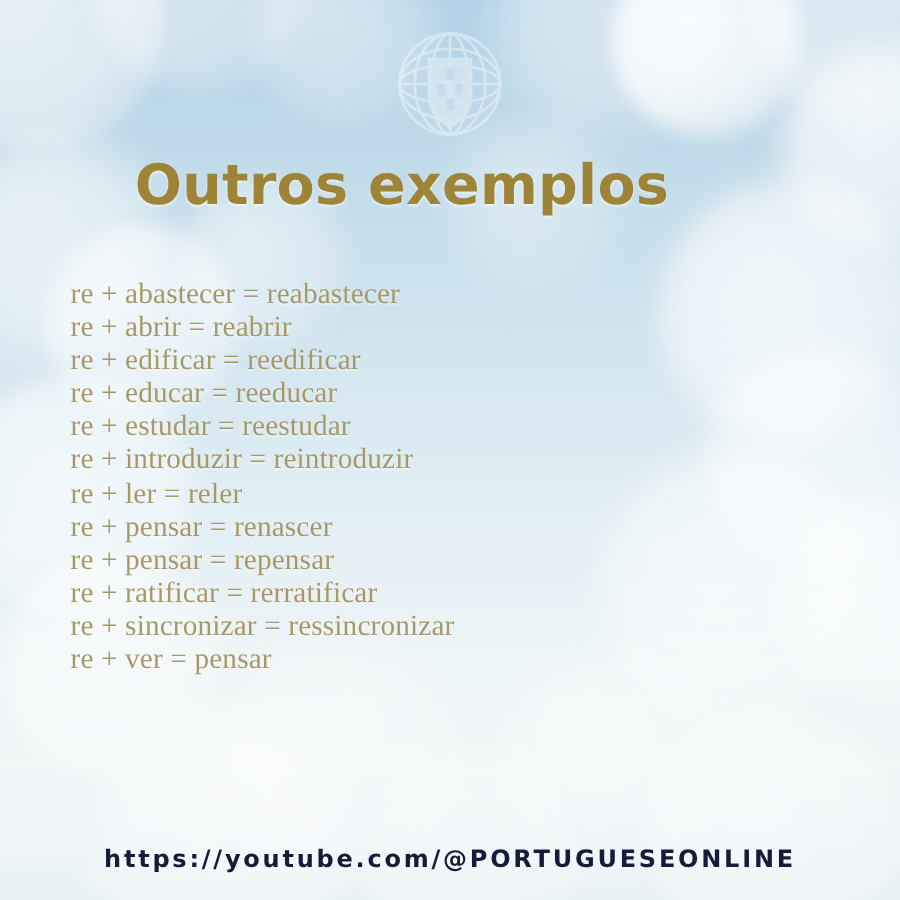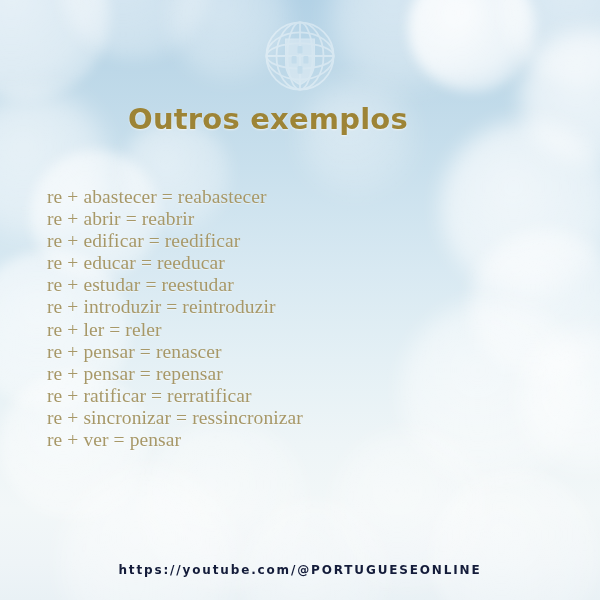--- a/index.html
+++ b/index.html
@@ -43,21 +43,21 @@
     width:84px; height:84px;
     opacity:0.40;
   }
 
   
   #title {
     position:absolute;
     left:0; top:102px;
     width:536px;
     text-align:center;
-    font-size:29px;
+    font-size:37px;
     font-weight:bold;
     letter-spacing:0.2px;
     color:#9d8436;
     text-shadow:0 1px 2px rgba(255,255,255,0.55);
     font-family:"DejaVu Sans", sans-serif;
   }
 
   
   #list {
     position:absolute;
@@ -73,21 +73,21 @@
     text-shadow:0 1px 1px rgba(255,255,255,0.5);
     font-family:Liberation Serif, serif;
   }
 
   
   #footer {
     position:absolute;
     left:0; top:563px;
     width:600px;
     text-align:center;
-    font-size:12px;
+    font-size:16px;
     font-weight:bold;
     letter-spacing:1.85px;
     color:#141c3a;
     font-family:"DejaVu Sans", sans-serif;
   }
 </style>
 </head>
 <body>
 
 <div id="slide">

